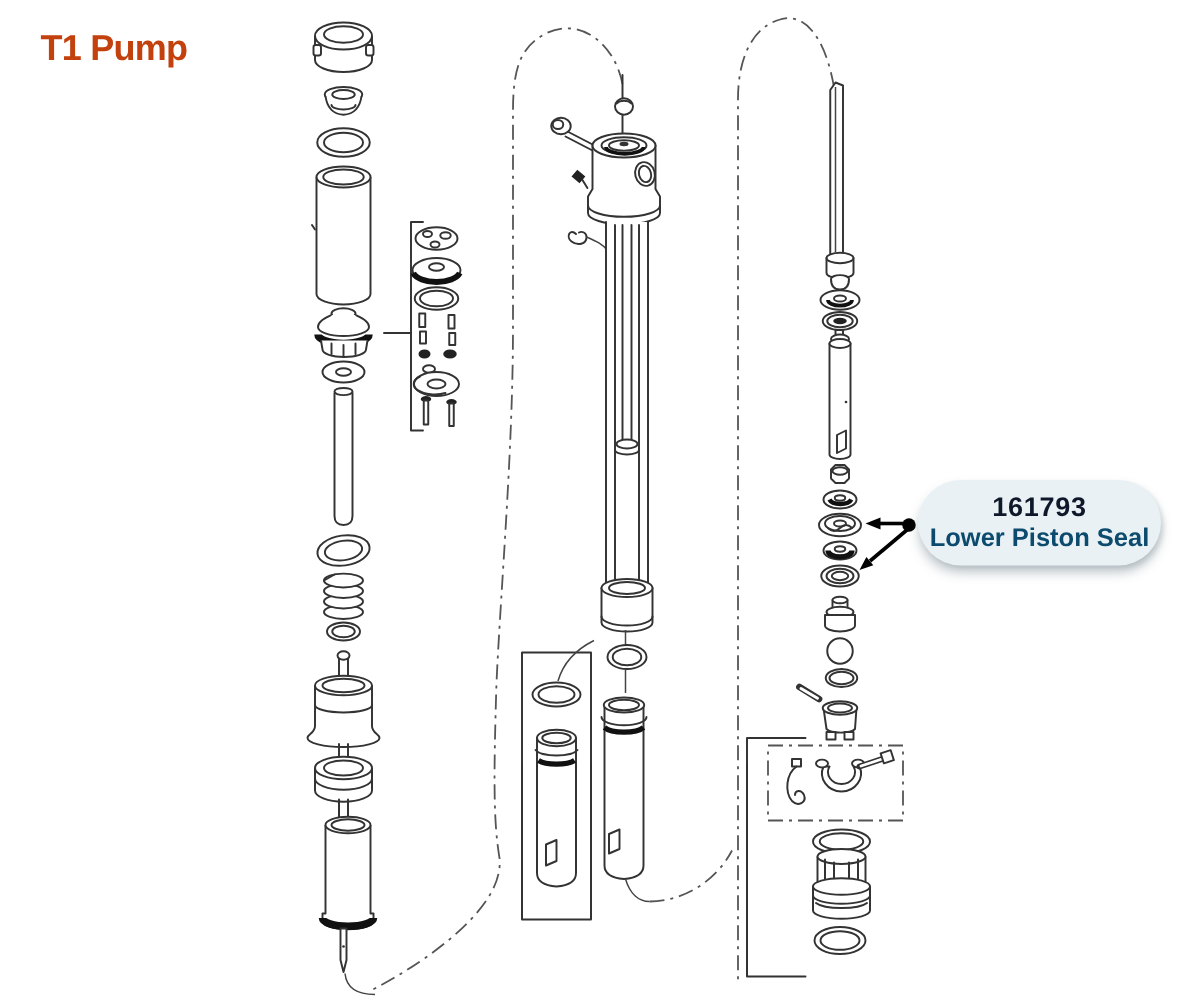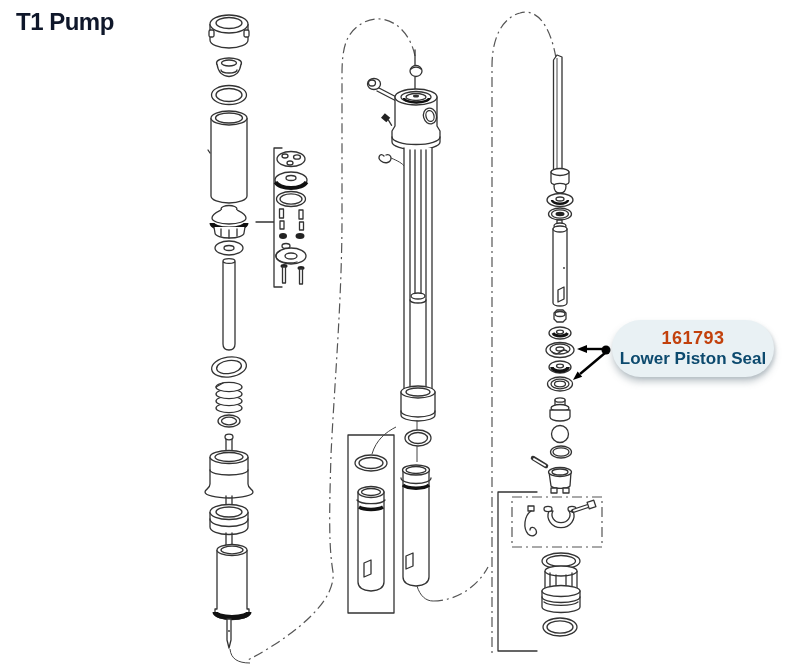--- a/index.html
+++ b/index.html
@@ -1,32 +1,32 @@
 <!DOCTYPE html>
 <html><head>
 <meta charset="utf-8">
 <style>
   html,body{margin:0;padding:0;background:#fff;}
   #stage{
     position:relative;width:800px;height:671px;background:#ffffff;overflow:hidden;
     font-family:"Liberation Sans",sans-serif;
   }
   #page-title{
-    position:absolute;left:10px;top:2px;margin:6px;
-    font-size:24px;font-weight:700;color:#0f172a;letter-spacing:-0.5px;
+    position:absolute;left:10px;top:2px;margin:17px;
+    font-size:24px;font-weight:700;color:#c2410c;letter-spacing:-0.5px;
   }
   #diagram-svg{position:absolute;left:0;top:0;}
   .callout{
     position:absolute;left:612px;top:320px;width:162px;height:57px;
     background:#e9f1f4;border-radius:29px;
     box-shadow:0 5px 7px rgba(90,110,120,0.35), 2px 2px 3px rgba(90,110,120,0.15);
     display:flex;flex-direction:column;align-items:center;justify-content:center;
     line-height:1.15;cursor:pointer;
   }
-  .callout .num{font-size:18px;font-weight:800;color:#c2410c;letter-spacing:0.5px;}
+  .callout .num{font-size:18px;font-weight:800;color:#0f172a;letter-spacing:0.5px;}
   .callout .name{font-size:17px;font-weight:700;color:#0c4a6e;}
   svg .ln{stroke:#333;stroke-width:1.3;fill:none;stroke-linecap:round;stroke-linejoin:round;}
   svg .fw{stroke:#333;stroke-width:1.3;fill:#fff;stroke-linejoin:round;}
   svg .dk{stroke:#111;fill:none;}
   svg .dash{stroke:#555;stroke-width:1.2;fill:none;stroke-dasharray:10 4 2 4;}
   svg .thin{stroke:#444;stroke-width:1;fill:none;}
 </style>
 </head>
 <body>
 

